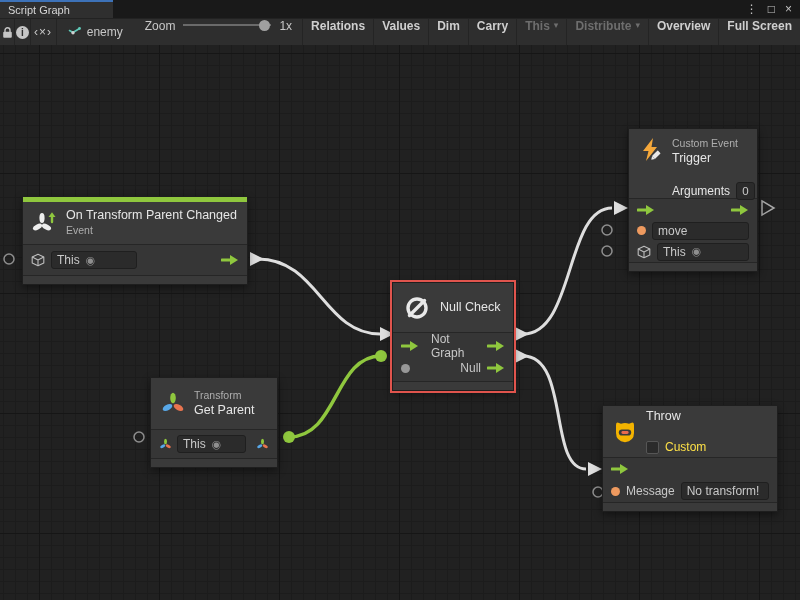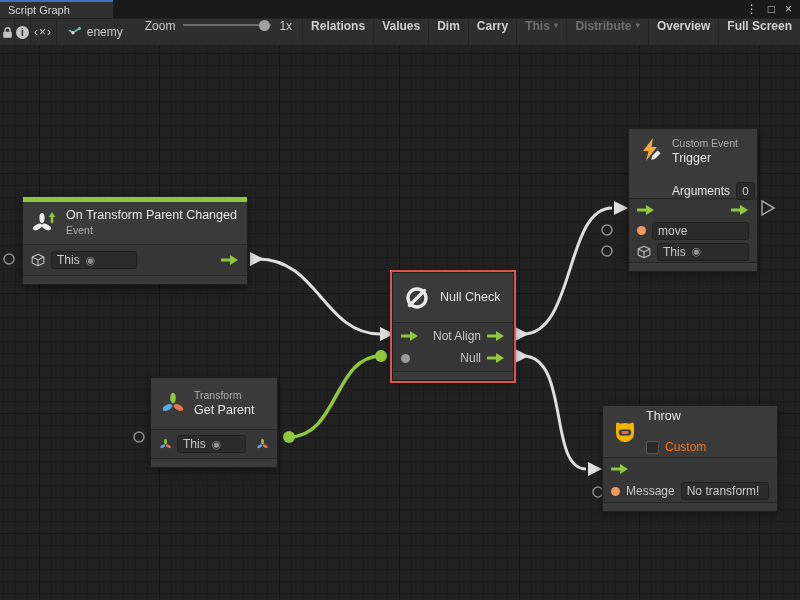--- a/index.html
+++ b/index.html
@@ -209,40 +209,40 @@
           <svg width="18" height="12" viewBox="0 0 18 12">
               <path d="M1 6 H9" stroke="#8fc73e" stroke-width="3" stroke-linecap="round"></path>
               <polygon points="9,1 17,6 9,11" fill="#8fc73e"></polygon>
             </svg>
         </span>
       </div>
     </div>
     <div class="n-footer"></div>
   </div>
 
-  <div class="node selected" style="left:392px;top:227px;width:122px;">
+  <div class="node selected" style="left:392px;top:237px;width:122px;">
     <div class="n-header" style="height:50px;justify-content:flex-start;">
       <span>
         <svg width="30" height="30" viewBox="0 0 30 30">
             <circle cx="15" cy="15" r="9" fill="none" stroke="#e9e9e9" stroke-width="3.4"></circle>
             <line x1="7.5" y1="22.5" x2="22.5" y2="7.5" stroke="#e9e9e9" stroke-width="3.4" stroke-linecap="round"></line>
           </svg>
       </span>
       <div class="n-title">Null Check</div>
     </div>
     <div class="n-body" style="padding:2px 0;">
       <div class="p-row" style="height:22px;">
         <span>
           <svg width="18" height="12" viewBox="0 0 18 12">
               <path d="M1 6 H9" stroke="#8fc73e" stroke-width="3" stroke-linecap="round"></path>
               <polygon points="9,1 17,6 9,11" fill="#8fc73e"></polygon>
             </svg>
         </span>
         <span class="spacer"></span>
-        <span class="plabel">Not Align</span>
+        <span class="plabel">Not Graph</span>
         <span>
           <svg width="18" height="12" viewBox="0 0 18 12">
               <path d="M1 6 H9" stroke="#8fc73e" stroke-width="3" stroke-linecap="round"></path>
               <polygon points="9,1 17,6 9,11" fill="#8fc73e"></polygon>
             </svg>
         </span>
       </div>
       <div class="p-row" style="height:22px;">
         <span class="dot gray"></span>
         <span class="spacer"></span>
@@ -364,21 +364,21 @@
         <svg width="26" height="26" viewBox="0 0 26 26">
           <path d="M4 6 Q4 2.8 7 3.9 L9 4.8 Q13 3.3 17 4.8 L19 3.9 Q22 2.8 22 6 L22 14 Q22 22 13 23.2 Q4 22 4 14 Z" fill="#f3b300"></path>
           <rect x="6.8" y="10.4" width="12.4" height="6.2" rx="3.1" fill="#3a3a3a"></rect>
           <rect x="9.4" y="12.1" width="7.2" height="2.8" rx="1.4" fill="#e86a4e"></rect>
         </svg>
       </span>
       <div>
         <div class="n-title">Throw</div>
         <div class="args-row">
           <span class="checkbox"></span>
-          <span class="plabel" style="color:#f97316;text-align:center;">Custom</span>
+          <span class="plabel" style="color:#fde047;text-align:center;">Custom</span>
         </div>
       </div>
     </div>
     <div class="n-body">
       <div class="p-row" style="height:22px;">
         <span>
           <svg width="18" height="12" viewBox="0 0 18 12">
               <path d="M1 6 H9" stroke="#8fc73e" stroke-width="3" stroke-linecap="round"></path>
               <polygon points="9,1 17,6 9,11" fill="#8fc73e"></polygon>
             </svg>

